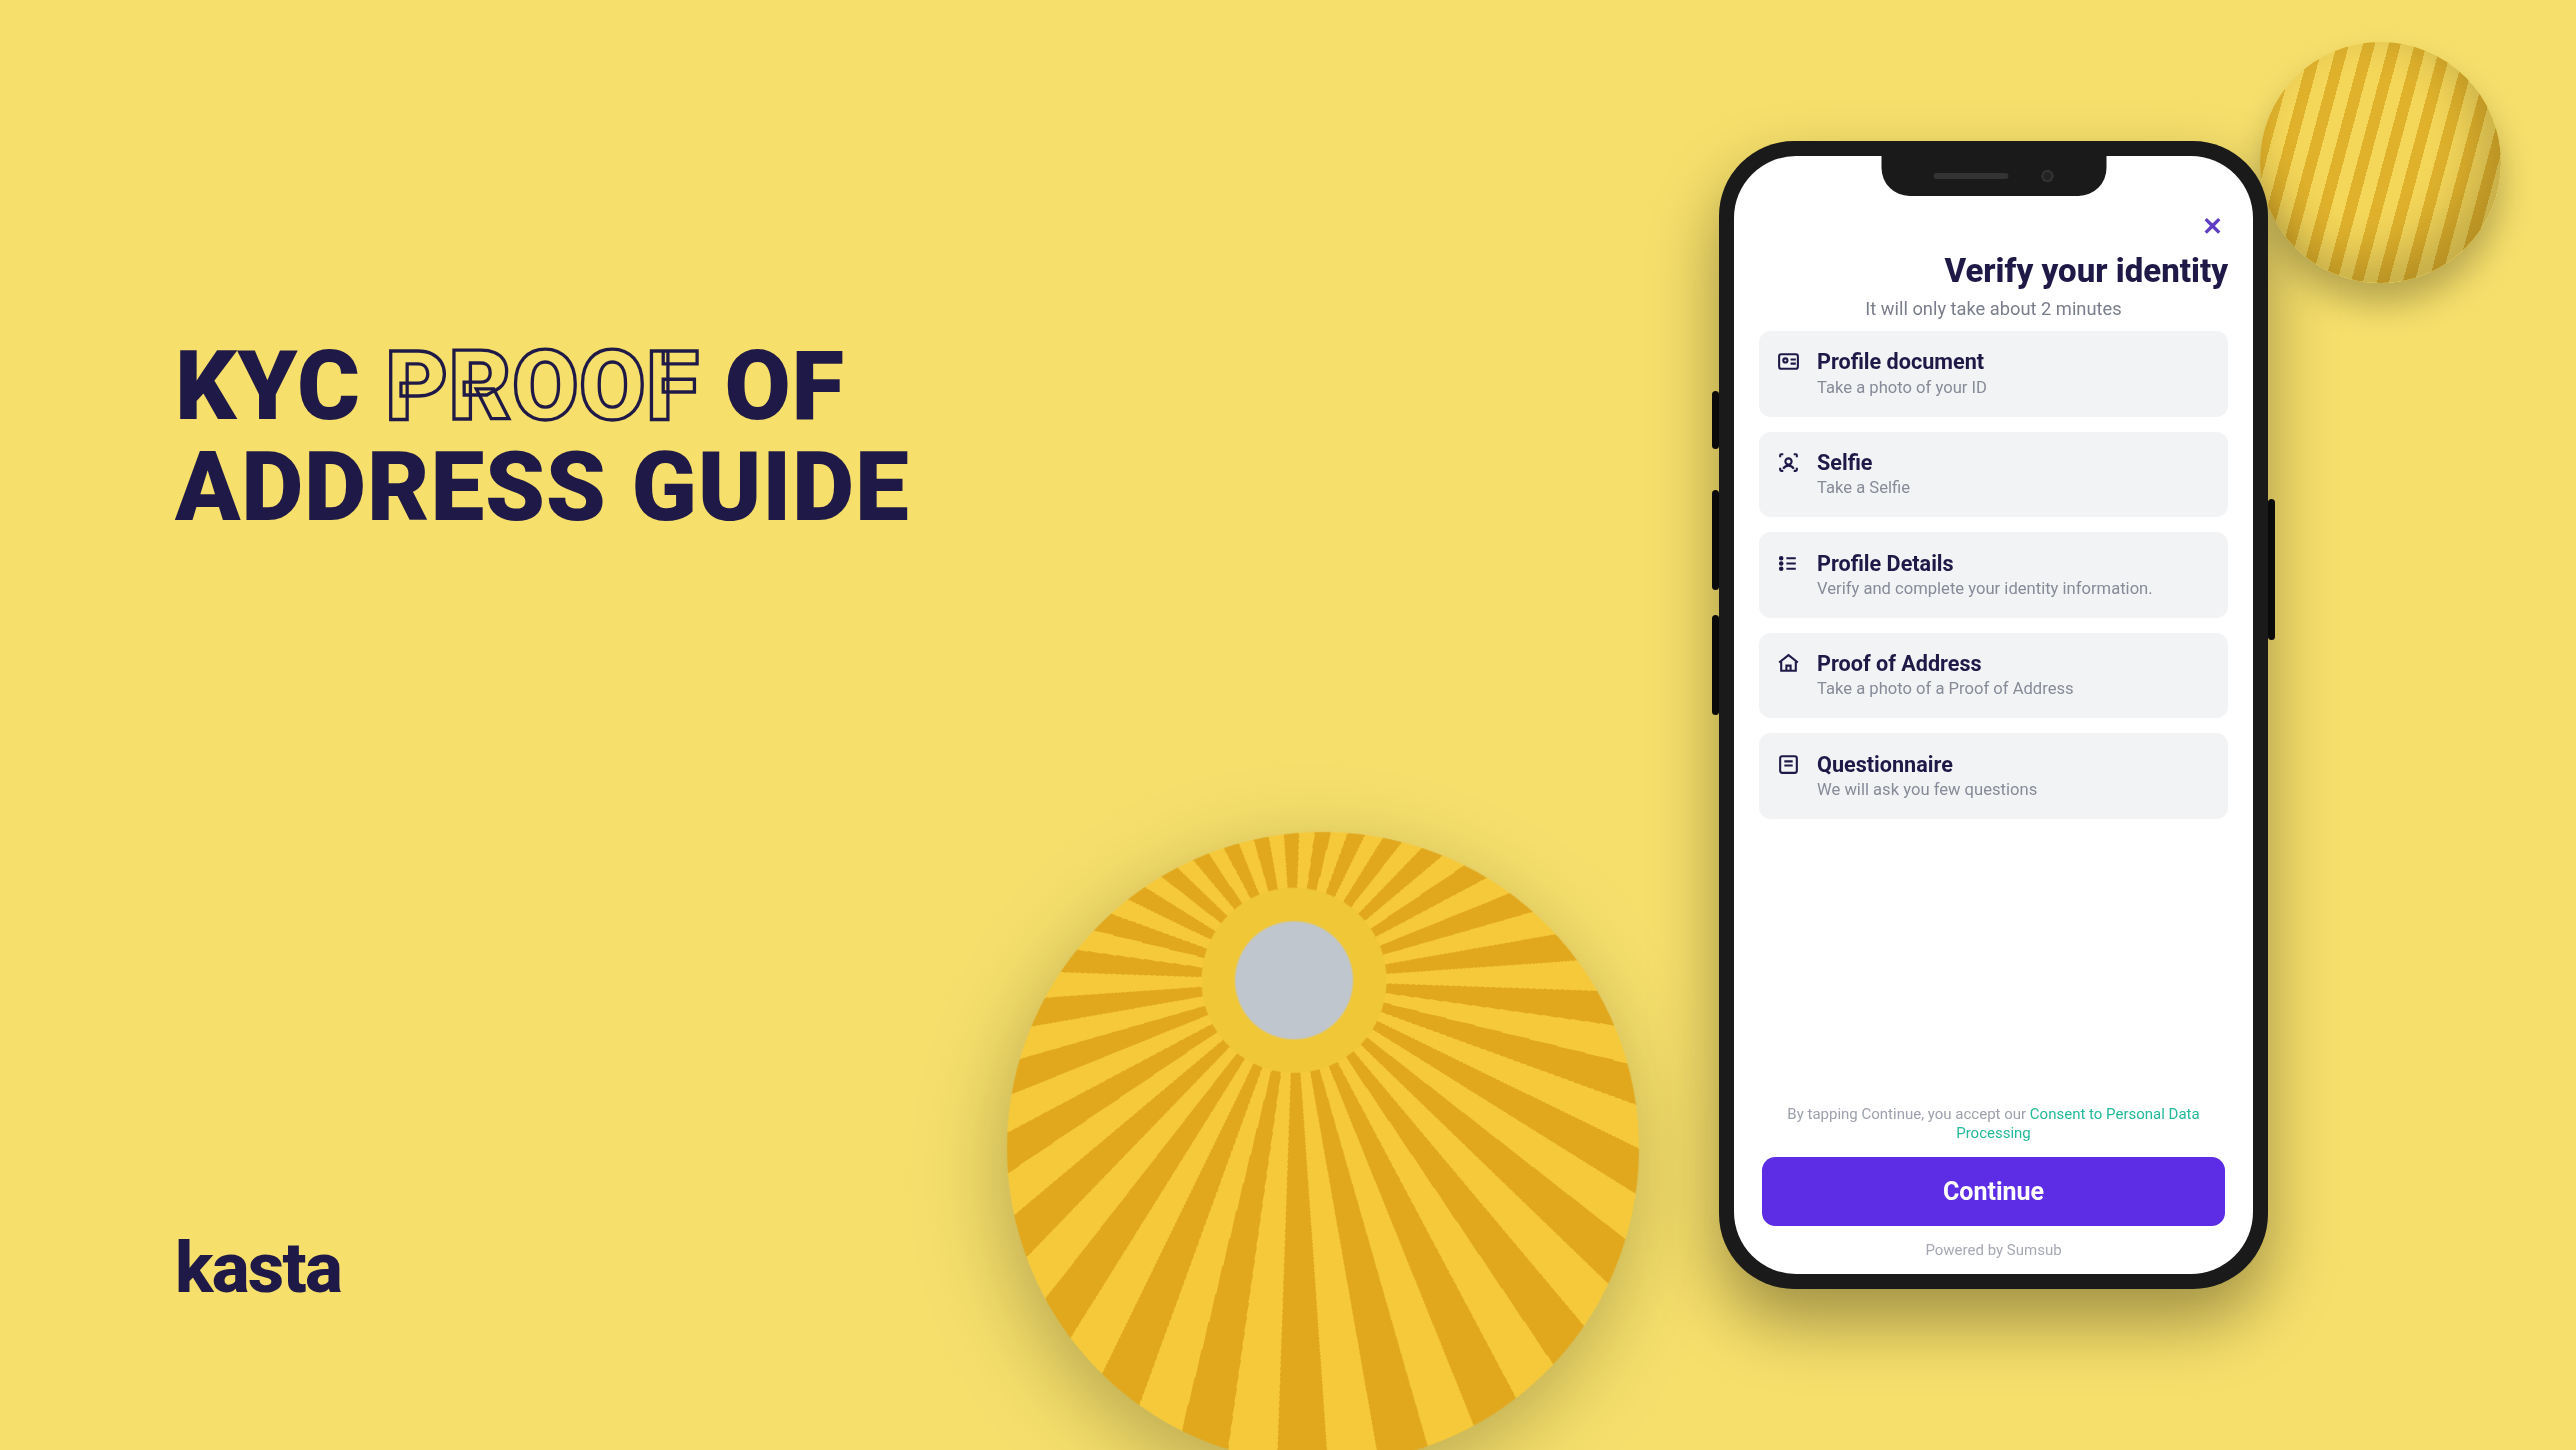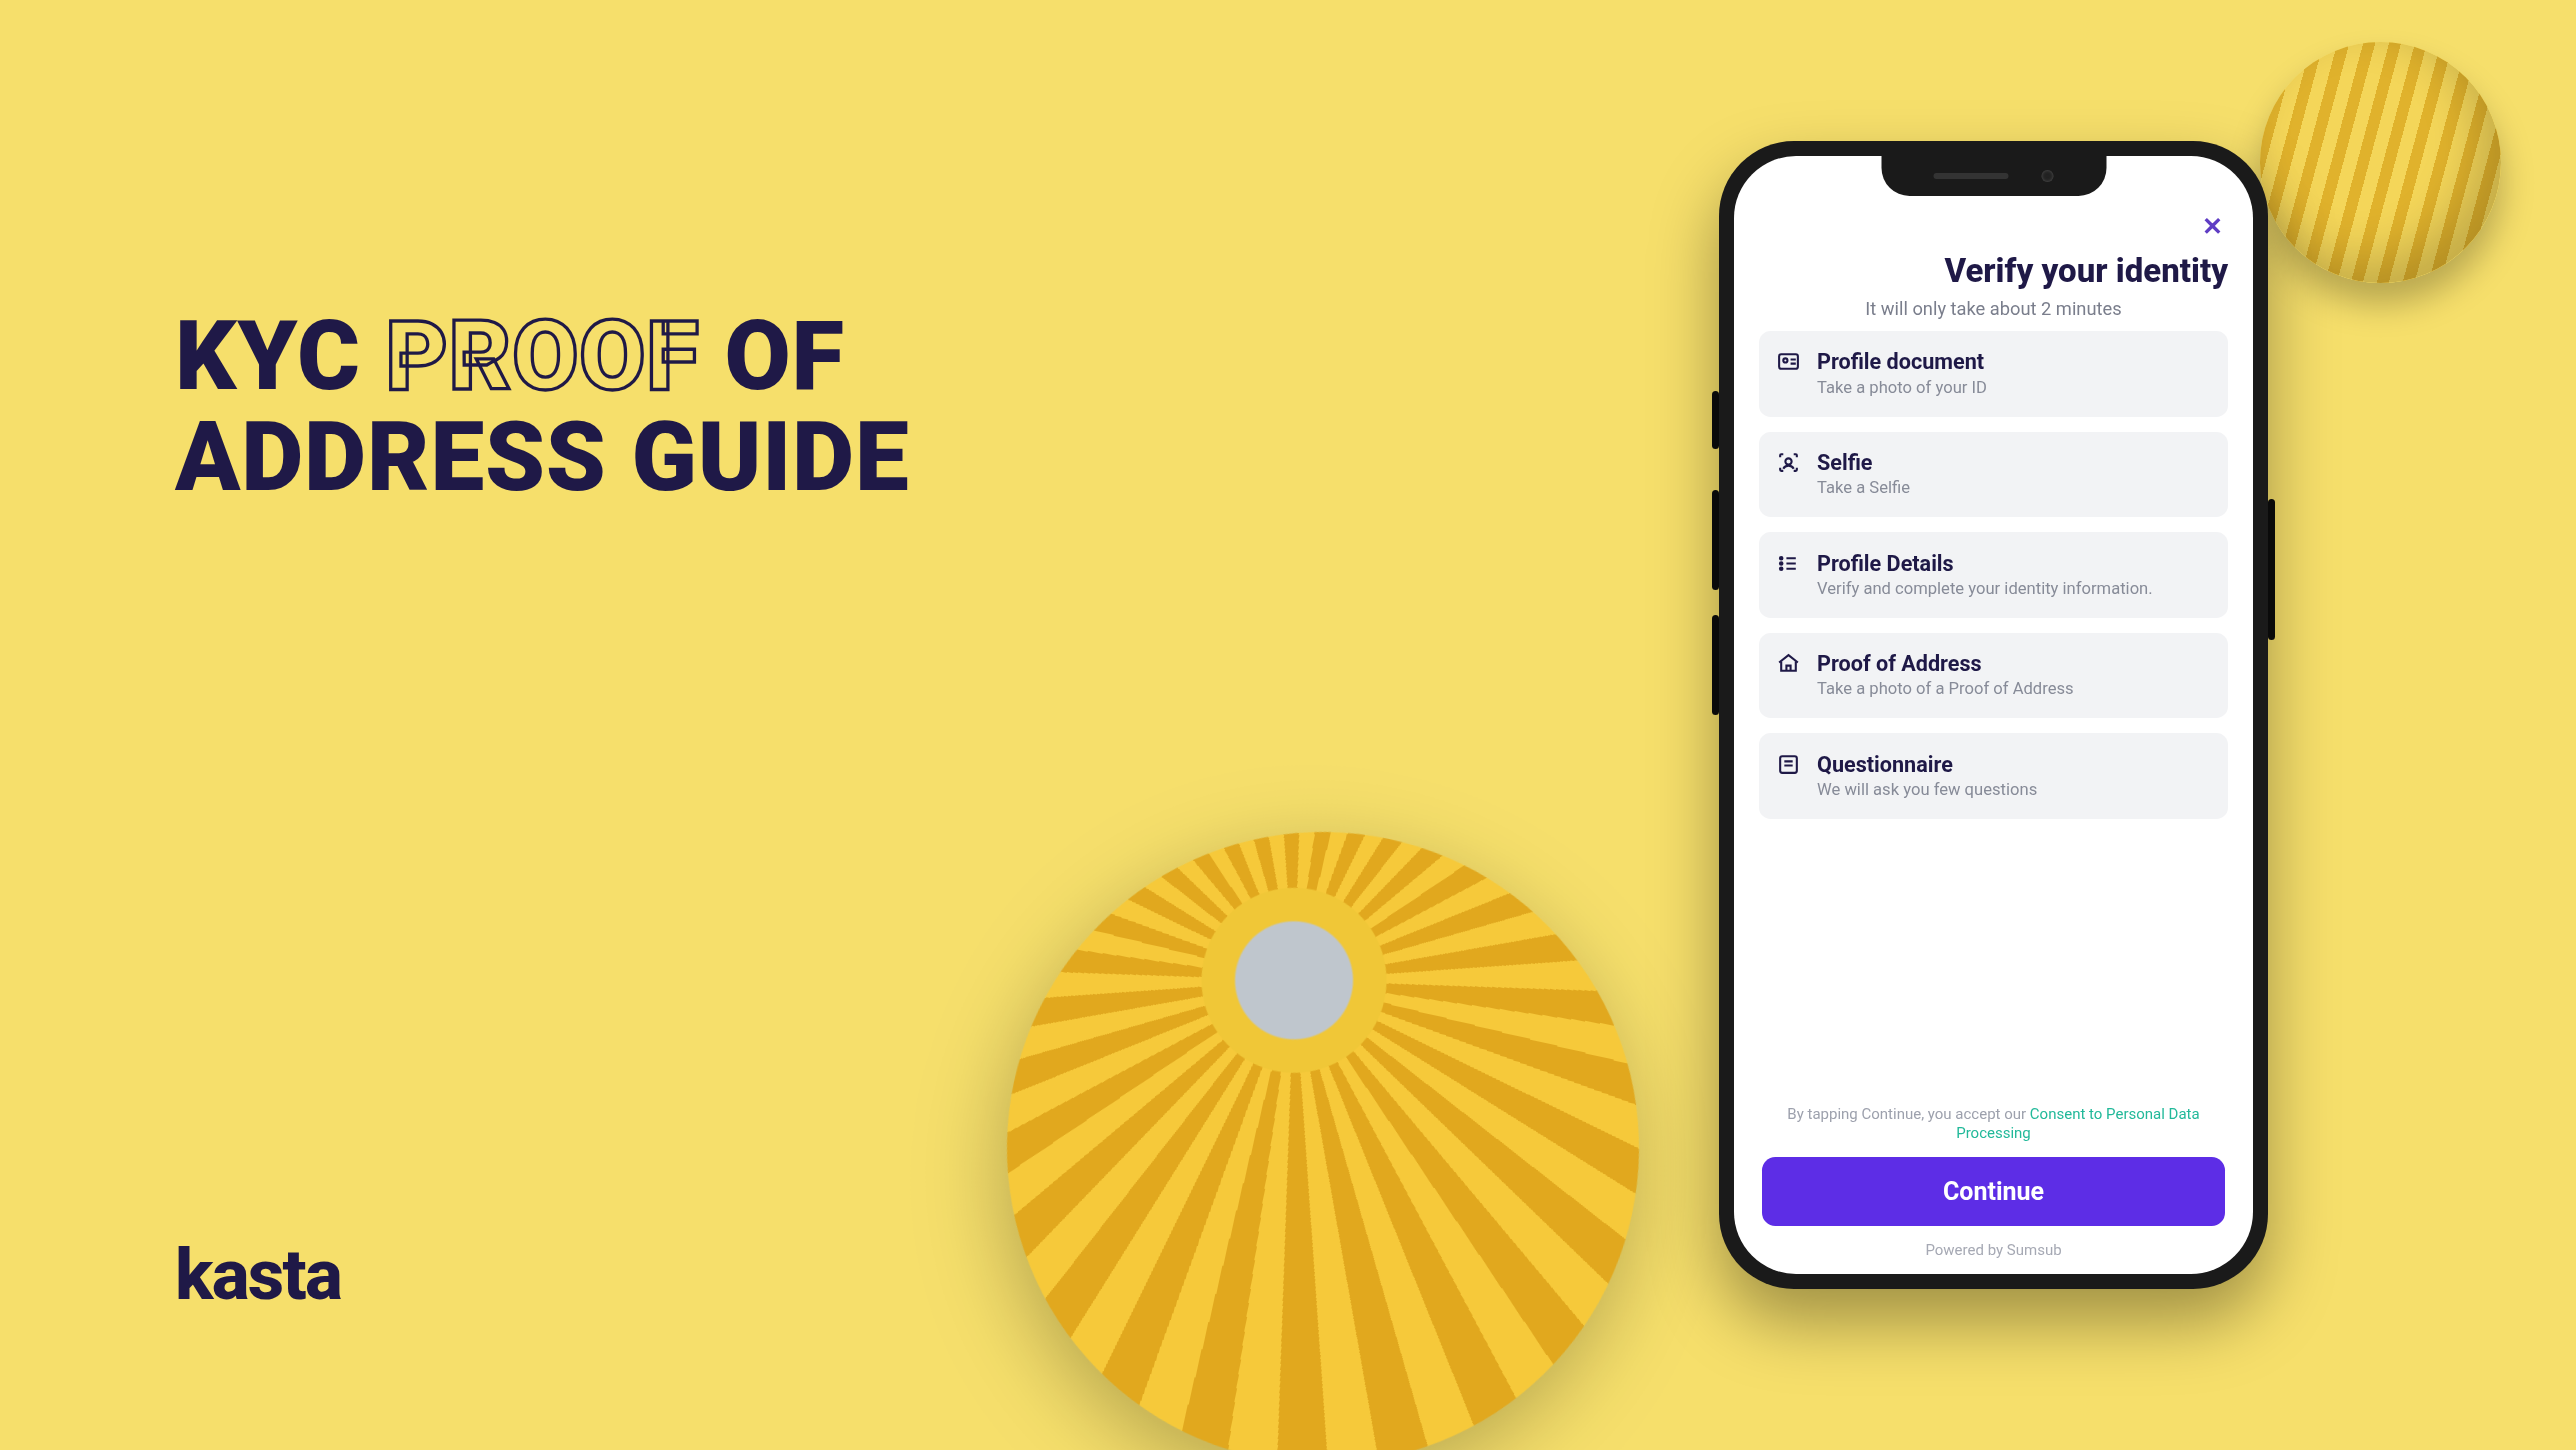--- a/index.html
+++ b/index.html
@@ -9,38 +9,38 @@
     background: #f6df6b;
     font-family: -apple-system, BlinkMacSystemFont, "Segoe UI", Roboto, Helvetica, Arial, sans-serif;
     position: relative;
     overflow: hidden;
   }
 
   
   .headline {
     position: absolute;
     left: 175px;
-    top: 306px;
+    top: 336px;
     font-weight: 900;
     font-size: 96px;
     line-height: 1.05;
     letter-spacing: 0.8px;
     color: #1f1947;
     text-transform: uppercase;
   }
   .headline .outline {
     color: transparent;
     -webkit-text-stroke: 3.3px #1f1947;
   }
 
   
   .brand {
     position: absolute;
     left: 175px;
-    bottom: 134px;
+    bottom: 141px;
     font-weight: 800;
     font-size: 71px;
     color: #1f1947;
     letter-spacing: -1.7px;
   }
 
   
   .cone {
     position: absolute;
     left: 1007px;

